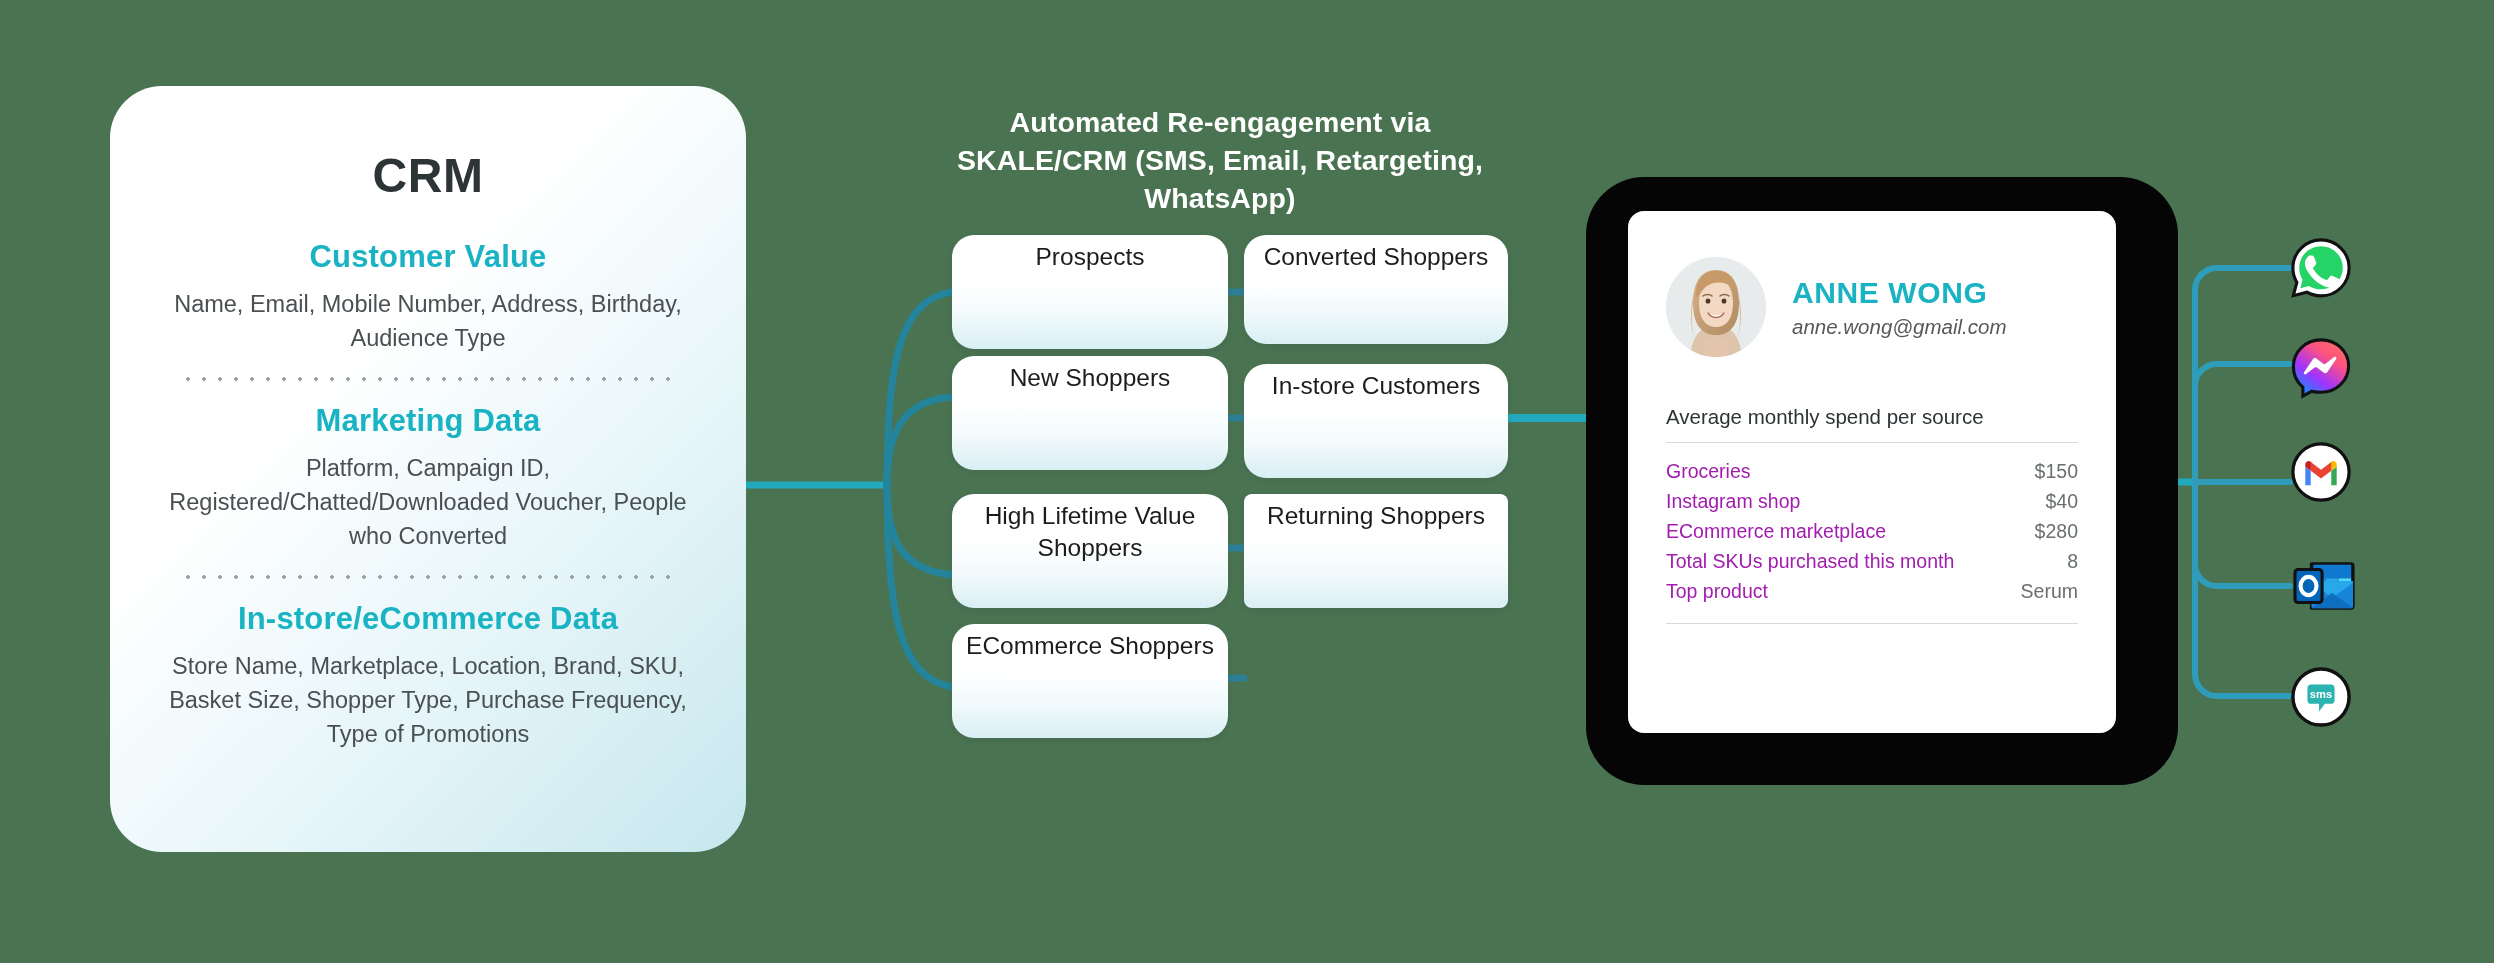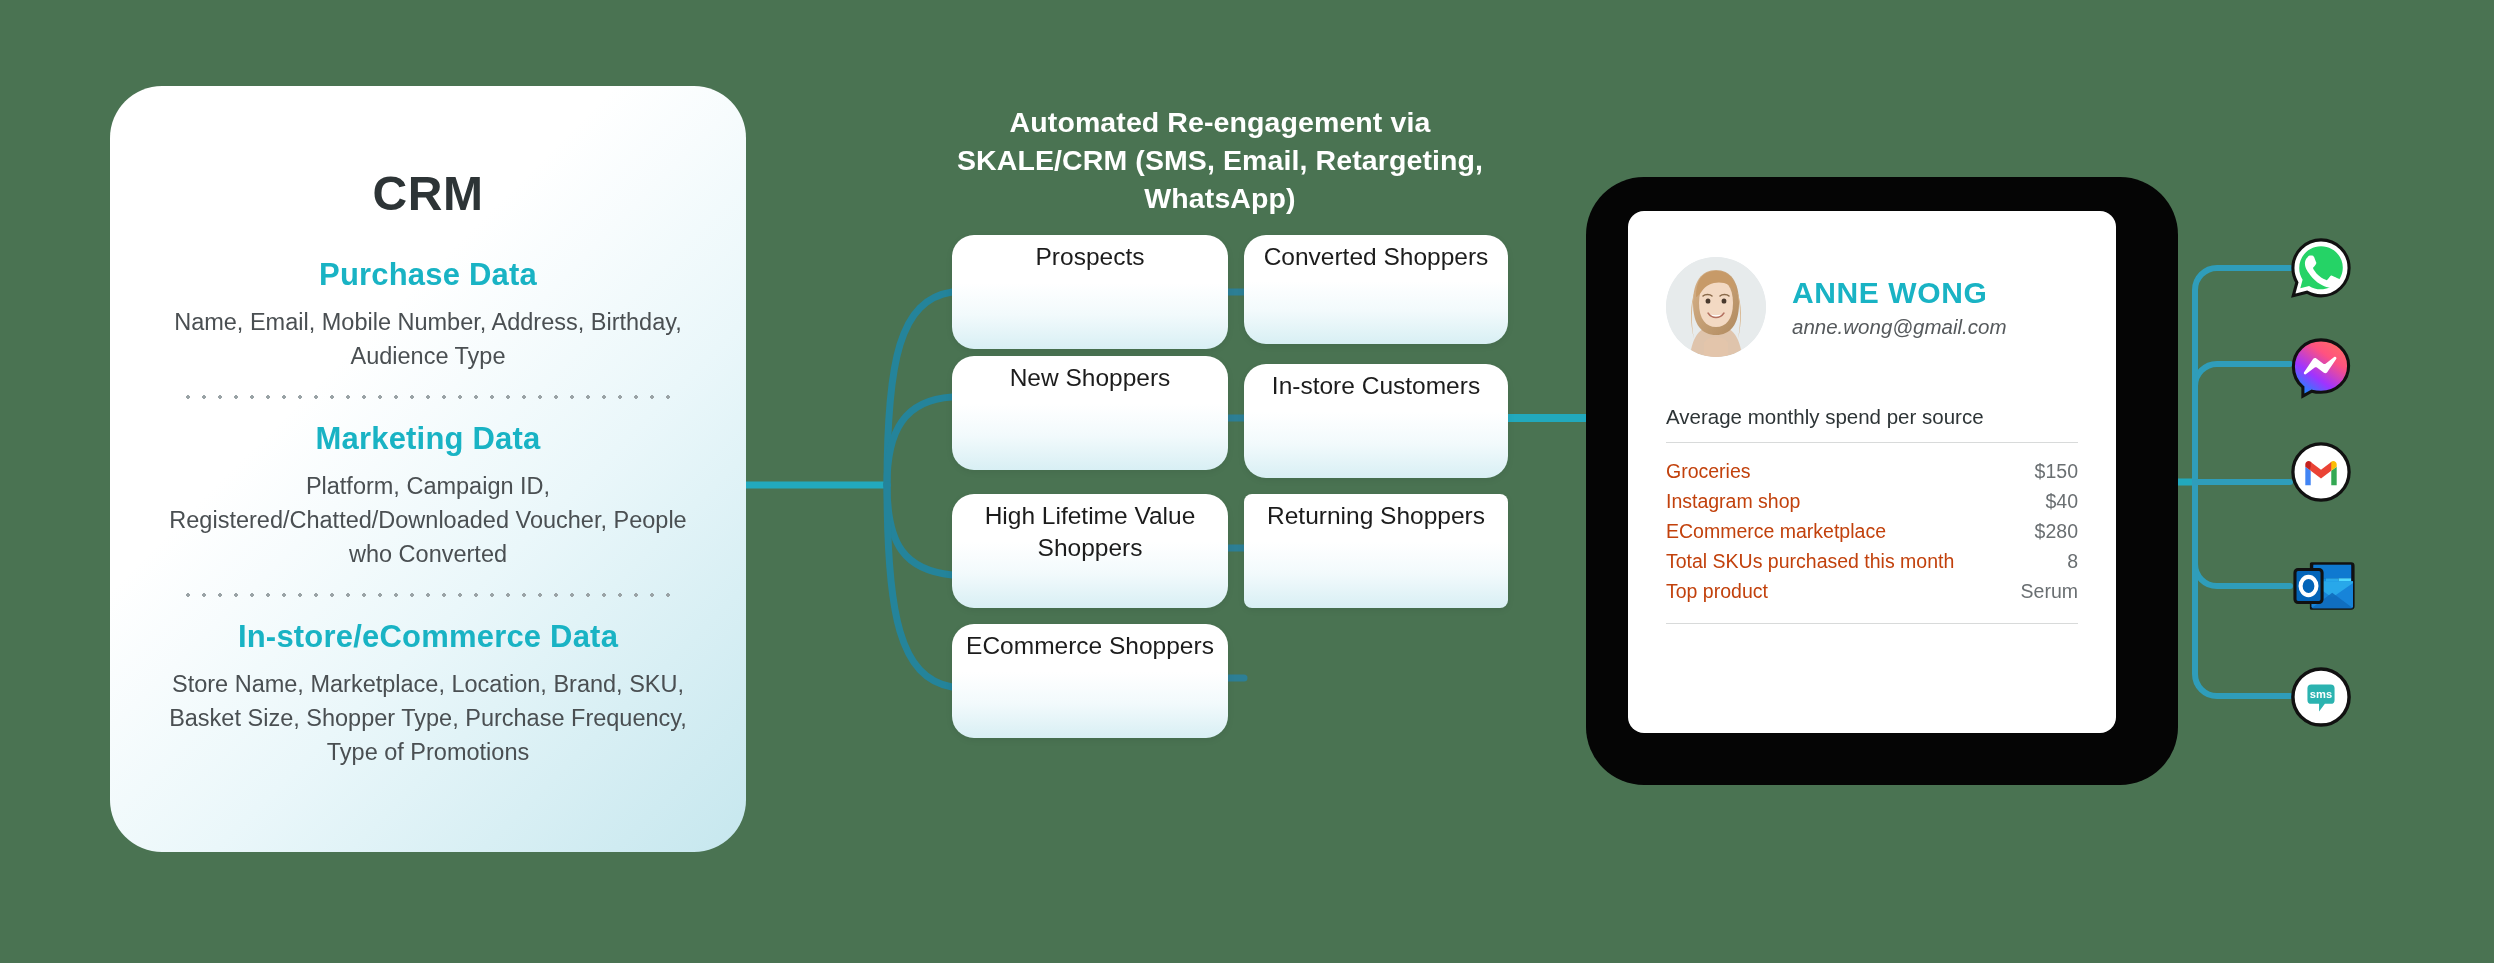--- a/index.html
+++ b/index.html
@@ -12,21 +12,21 @@
 
   #stage { position: absolute; inset: 0; width: 2494px; height: 963px; }
 
   
   .crm-card {
     position: absolute;
     left: 110px; top: 86px;
     width: 636px; height: 766px;
     border-radius: 52px;
     background: linear-gradient(135deg, #ffffff 0%, #ffffff 36%, #eaf7fa 62%, #c6e7ee 100%);
-    padding: 52px 34px 0 34px;
+    padding: 34px 34px 0 34px;
     text-align: center;
     overflow: hidden;
   }
   .crm-title {
     font-size: 48px; font-weight: 700; color: #2d3436;
     letter-spacing: .5px; margin-top: 28px; margin-bottom: 36px;
   }
   .crm-section { padding: 0 12px; }
   .crm-h {
     font-size: 31px; font-weight: 700; color: #19b3c4;
@@ -94,21 +94,21 @@
   .profile-email {
     font-size: 20.5px; font-style: italic; color: #55595c; margin-top: 5px;
   }
   .spend-title {
     font-size: 20.5px; font-weight: 400; color: #2d3436;
     margin-top: 48px;
   }
   .hr-line { height: 1px; background: #d8dada; margin: 13px 0; }
   .spend-table { width: 100%; border-collapse: collapse; margin-top: 4px; }
   .spend-table td {
-    font-size: 19.5px; color: #c2410c; padding: 3.5px 0; font-weight: 400;
+    font-size: 19.5px; color: #a21caf; padding: 3.5px 0; font-weight: 400;
   }
   .spend-table td.val { text-align: right; color: #6a6f72; }
 
   
   .social-icon {
     position: absolute;
     width: 62px; height: 62px;
   }
   .social-icon svg { display: block; width: 100%; height: 100%; }
 
@@ -141,21 +141,21 @@
     <path d="M2195 482 V386 a22 22 0 0 1 22 -22 H2290" stroke="#2f9dba" stroke-width="6" fill="none" stroke-linecap="round"></path>
     <path d="M2195 482 H2290" stroke="#2f9dba" stroke-width="6" fill="none" stroke-linecap="round"></path>
     <path d="M2195 482 V564 a22 22 0 0 0 22 22 H2290" stroke="#2f9dba" stroke-width="6" fill="none" stroke-linecap="round"></path>
     <path d="M2195 482 V674 a22 22 0 0 0 22 22 H2290" stroke="#2f9dba" stroke-width="6" fill="none" stroke-linecap="round"></path>
   </svg>
 
   <div class="crm-card">
     <div class="crm-title">CRM</div>
 
     <div class="crm-section">
-      <div class="crm-h">Purchase Data</div>
+      <div class="crm-h">Customer Value</div>
       <div class="crm-body">Name, Email, Mobile Number, Address, Birthday, Audience Type</div>
     </div>
 
     <div class="crm-divider"></div>
 
     <div class="crm-section">
       <div class="crm-h">Marketing Data</div>
       <div class="crm-body">Platform, Campaign ID, Registered/Chatted/Downloaded Voucher, People who Converted</div>
     </div>
 

